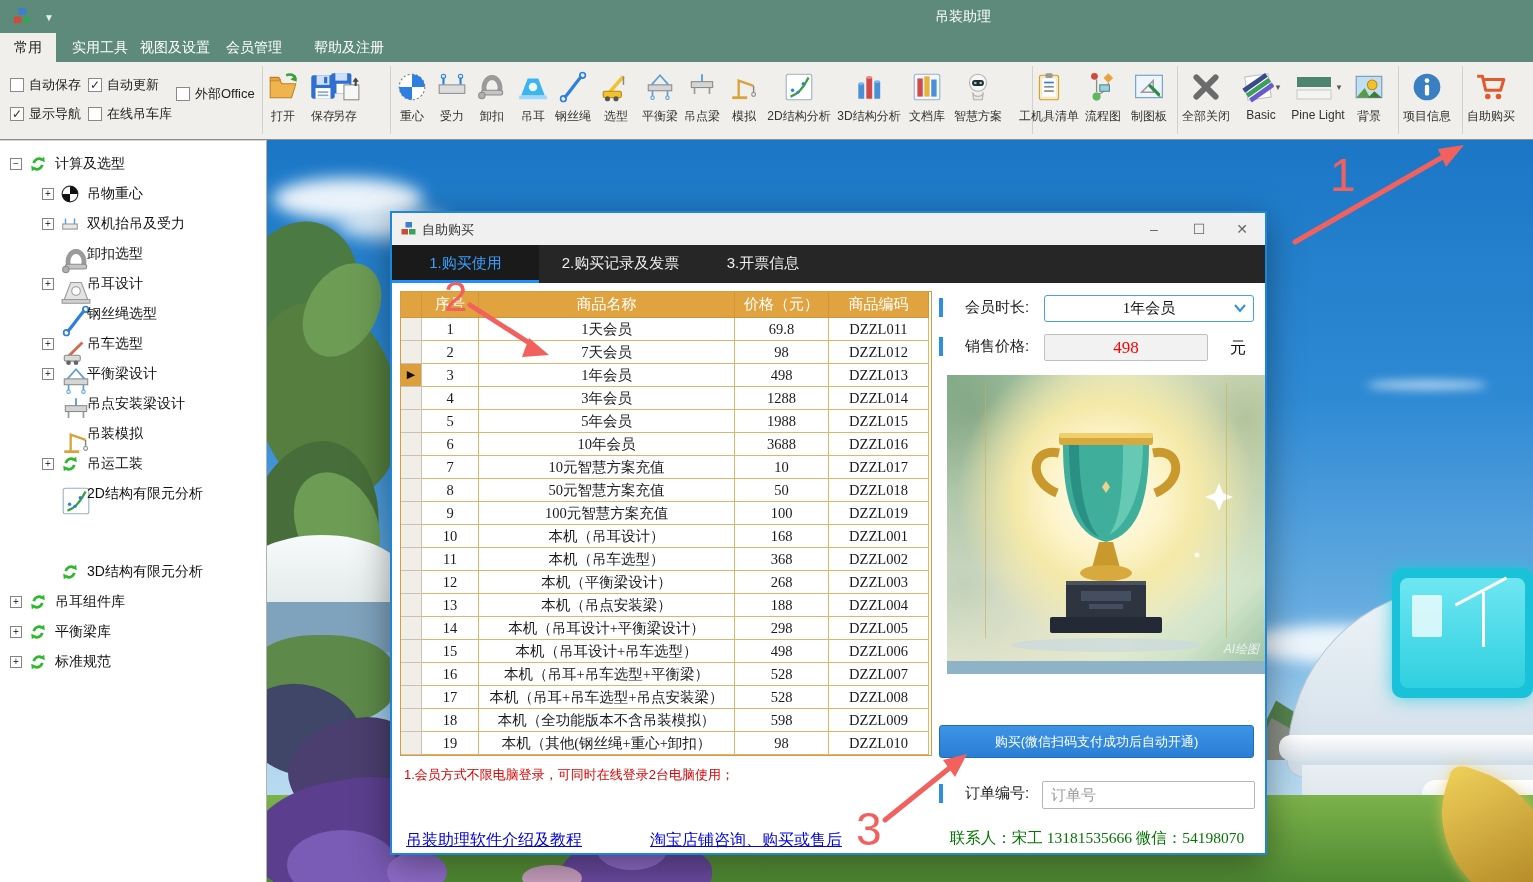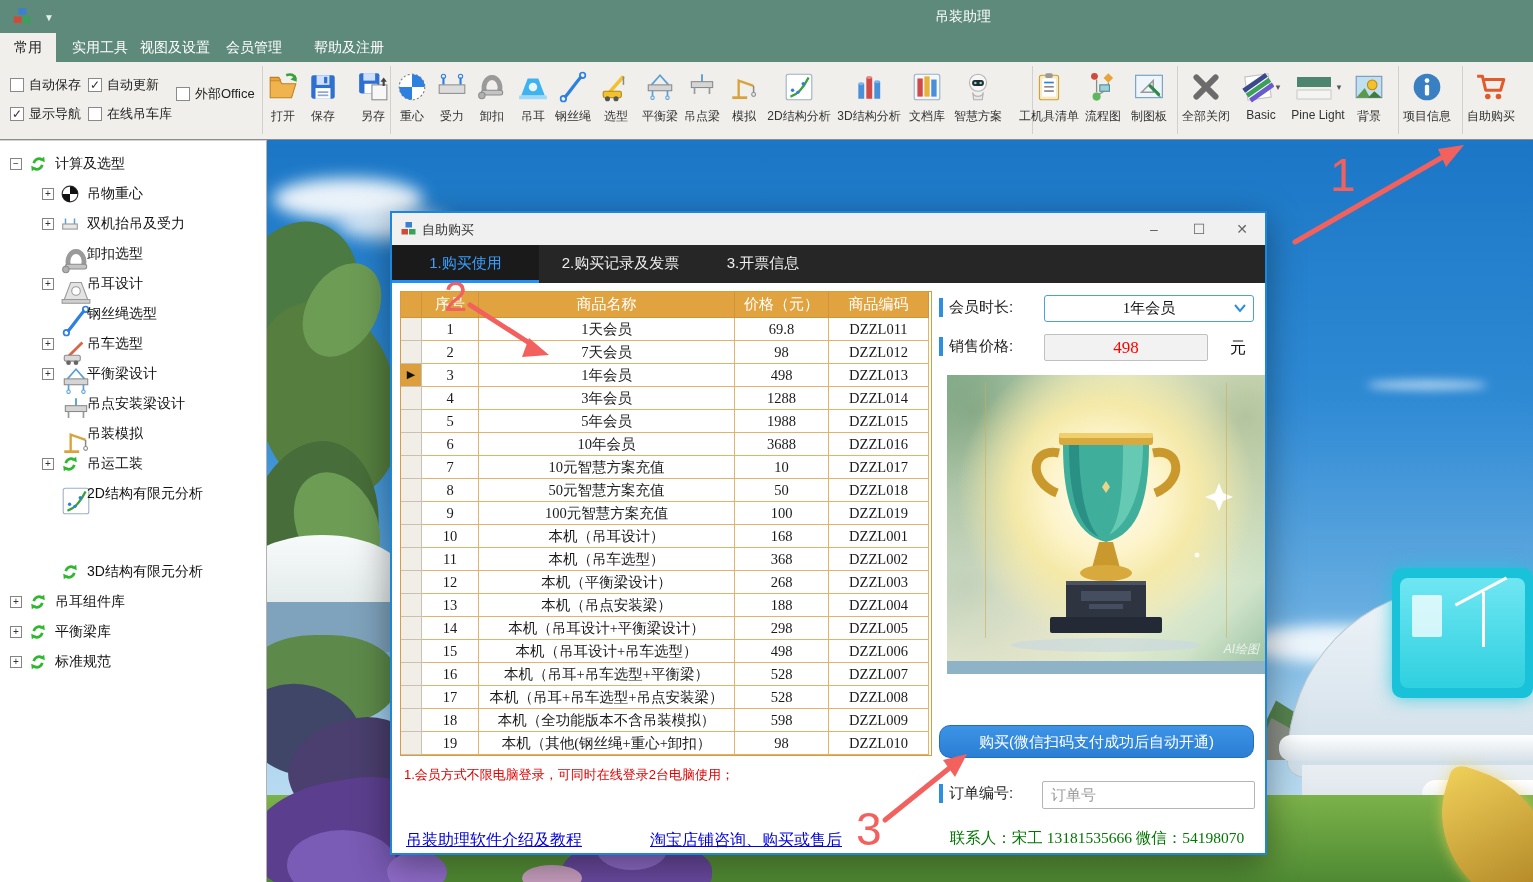--- a/index.html
+++ b/index.html
@@ -49,37 +49,37 @@
   
   #ptable { position:absolute; left:8px; top:78px; width:532px; border:1px solid #d79c3f; display:grid; grid-template-columns:21px 57px 256px 94px 100px; font-family:"Liberation Serif","DejaVu Serif",serif; }
   .hcell { background:#e0a33f; color:#fff; font-size:15px; height:26px; line-height:25px; text-align:center; border-right:1px solid #cf9538; border-bottom:1px solid #cf9538; overflow:hidden; }
   .cell { height:23px; line-height:22px; text-align:center; font-size:14.5px; color:#1a1a1a; border-right:1px solid #e2b368; border-bottom:1px solid #e2b368; background:#fff; white-space:nowrap; overflow:hidden; }
   .gcell { background:#f1eee8; border-right:1px solid #c9c2b4; border-bottom:1px solid #c9c2b4; height:23px; line-height:21px; font-size:11px; text-align:center; color:#111; }
 
   .note { position:absolute; left:12px; font-size:13px; color:#e00000; white-space:nowrap; }
   .dlink { position:absolute; font-family:"Liberation Serif","DejaVu Serif",serif; font-size:16px; color:#0000e0; text-decoration:underline; cursor:pointer; white-space:nowrap; }
 
   
-  .fldlabel { position:absolute; font-size:15px; color:#222; display:flex; align-items:center; }
+  .fldlabel { position:absolute; font-size:15px; color:#222; display:flex; align-items:center;gap:16px; }
   .accent { width:4px; height:19px; background:#2d8fe0; margin-right:6px; }
   #member-combo { position:absolute; left:652px; top:82px; width:210px; height:27px; border:1px solid #4aa0e0; border-radius:3px; background:#fff; font-family:"Liberation Serif","DejaVu Serif",serif; font-size:15px; color:#111; text-align:center; line-height:25px; cursor:default; }
   #member-combo svg { position:absolute; right:7px; top:8px; }
   #price-field { position:absolute; left:652px; top:121px; width:164px; height:27px; background:#f2f2f2; border:1px solid #c0c0c0; border-radius:2px; color:#ff0000; font-family:"Liberation Serif","DejaVu Serif",serif; font-size:17px; text-align:center; line-height:25px; }
   #price-unit { position:absolute; left:838px; top:125px; font-size:16px; color:#111; }
   #trophy { position:absolute; left:545px; top:162px; width:318px; height:299px; overflow:hidden;
     background:
       radial-gradient(circle at 50% 40%, #fffdf4 0%, #fdf4cb 24%, #f4e9a8 38%, rgba(244,233,168,0) 62%),
       radial-gradient(circle at 8% 12%, rgba(90,130,90,.55), rgba(90,130,90,0) 40%),
       radial-gradient(circle at 94% 14%, rgba(110,150,100,.5), rgba(110,150,100,0) 42%),
       radial-gradient(circle at 6% 70%, rgba(140,170,150,.45), rgba(140,170,150,0) 45%),
       linear-gradient(135deg, #9fc7a8 0%, #dcead0 20%, #f9f5dc 45%, #f6f2d6 58%, #cfe3c8 84%, #97bfa2 100%); margin-left: 10px; }
   .goldline { position:absolute; top:8px; bottom:36px; width:1px; background:rgba(205,175,85,.6); }
   #trophy-strip { position:absolute; left:0; bottom:0; width:100%; height:13px; background:#8fb3c6; }
   #trophy-mark { position:absolute; right:6px; bottom:16px; font-size:12px; color:rgba(255,255,255,.75); font-style:italic; }
-  #buy-btn { position:absolute; left:547px; top:512px; width:315px; height:33px; background:linear-gradient(#3d93e6,#2a7fd4); border:1px solid #1f6fc0; border-radius:11px; color:#fff; font-size:15px; text-align:center; line-height:31px; cursor:pointer; }
+  #buy-btn { position:absolute; left:547px; top:512px; width:315px; height:33px; background:linear-gradient(#3d93e6,#2a7fd4); border:1px solid #1f6fc0; border-radius:3px; color:#fff; font-size:13px; text-align:center; line-height:31px; cursor:pointer; }
   #order-input { position:absolute; left:650px; top:568px; width:213px; height:28px; border:1px solid #b5b5b5; border-radius:2px; font-family:"Liberation Serif","DejaVu Serif",serif; font-size:15px; padding:0 8px; color:#333; }
   #order-input::placeholder { color:#9a9a9a; }
   #contact-line { position:absolute; left:545px; top:615px; width:320px; text-align:center; font-family:"Liberation Serif","DejaVu Serif",serif; font-size:15.5px; color:#007700; white-space:nowrap; }
 
   
   #anno { position:absolute; left:0; top:0; width:1533px; height:882px; pointer-events:none; z-index:50; }
   .anno-digit { position:absolute; color:#f2615e; font-size:46px; line-height:1; pointer-events:none; z-index:51; }
 </style>
 </head>
 <body>
@@ -148,21 +148,21 @@
           <rect x="4" y="4" width="22" height="22" rx="2" fill="#2f6fd0"></rect>
           <rect x="9" y="4" width="12" height="9" fill="#cfe0ff"></rect>
           <rect x="16" y="5.5" width="3" height="6" fill="#2f6fd0"></rect>
           <rect x="8" y="16" width="14" height="10" fill="#fff"></rect>
           <rect x="10" y="19" width="10" height="1.6" fill="#8fa8c8"></rect>
           <rect x="10" y="22" width="10" height="1.6" fill="#8fa8c8"></rect>
         </svg>
       </div>
       <div class="lb">保存</div>
     </div>
-    <div class="rbtn" style="left: 351px; width: 44px; text-align: center;">
+    <div class="rbtn" style="left: 323px; width: 44px; text-align: center;">
       <div class="ic">
         <svg width="32" height="32" viewBox="0 0 30 30">
           <rect x="2" y="2" width="19" height="19" rx="2" fill="#2f6fd0"></rect>
           <rect x="6" y="2" width="11" height="7" fill="#cfe0ff"></rect>
           <rect x="7" y="12" width="12" height="9" fill="#fff"></rect>
           <rect x="14" y="13" width="14" height="14" fill="#f7f7f7" stroke="#8a8a8a"></rect>
           <path d="M25 6 l3 4 h-2 v4 h-2 v-4 h-2 z" fill="#444"></path>
         </svg>
       </div>
       <div class="lb">另存</div>

